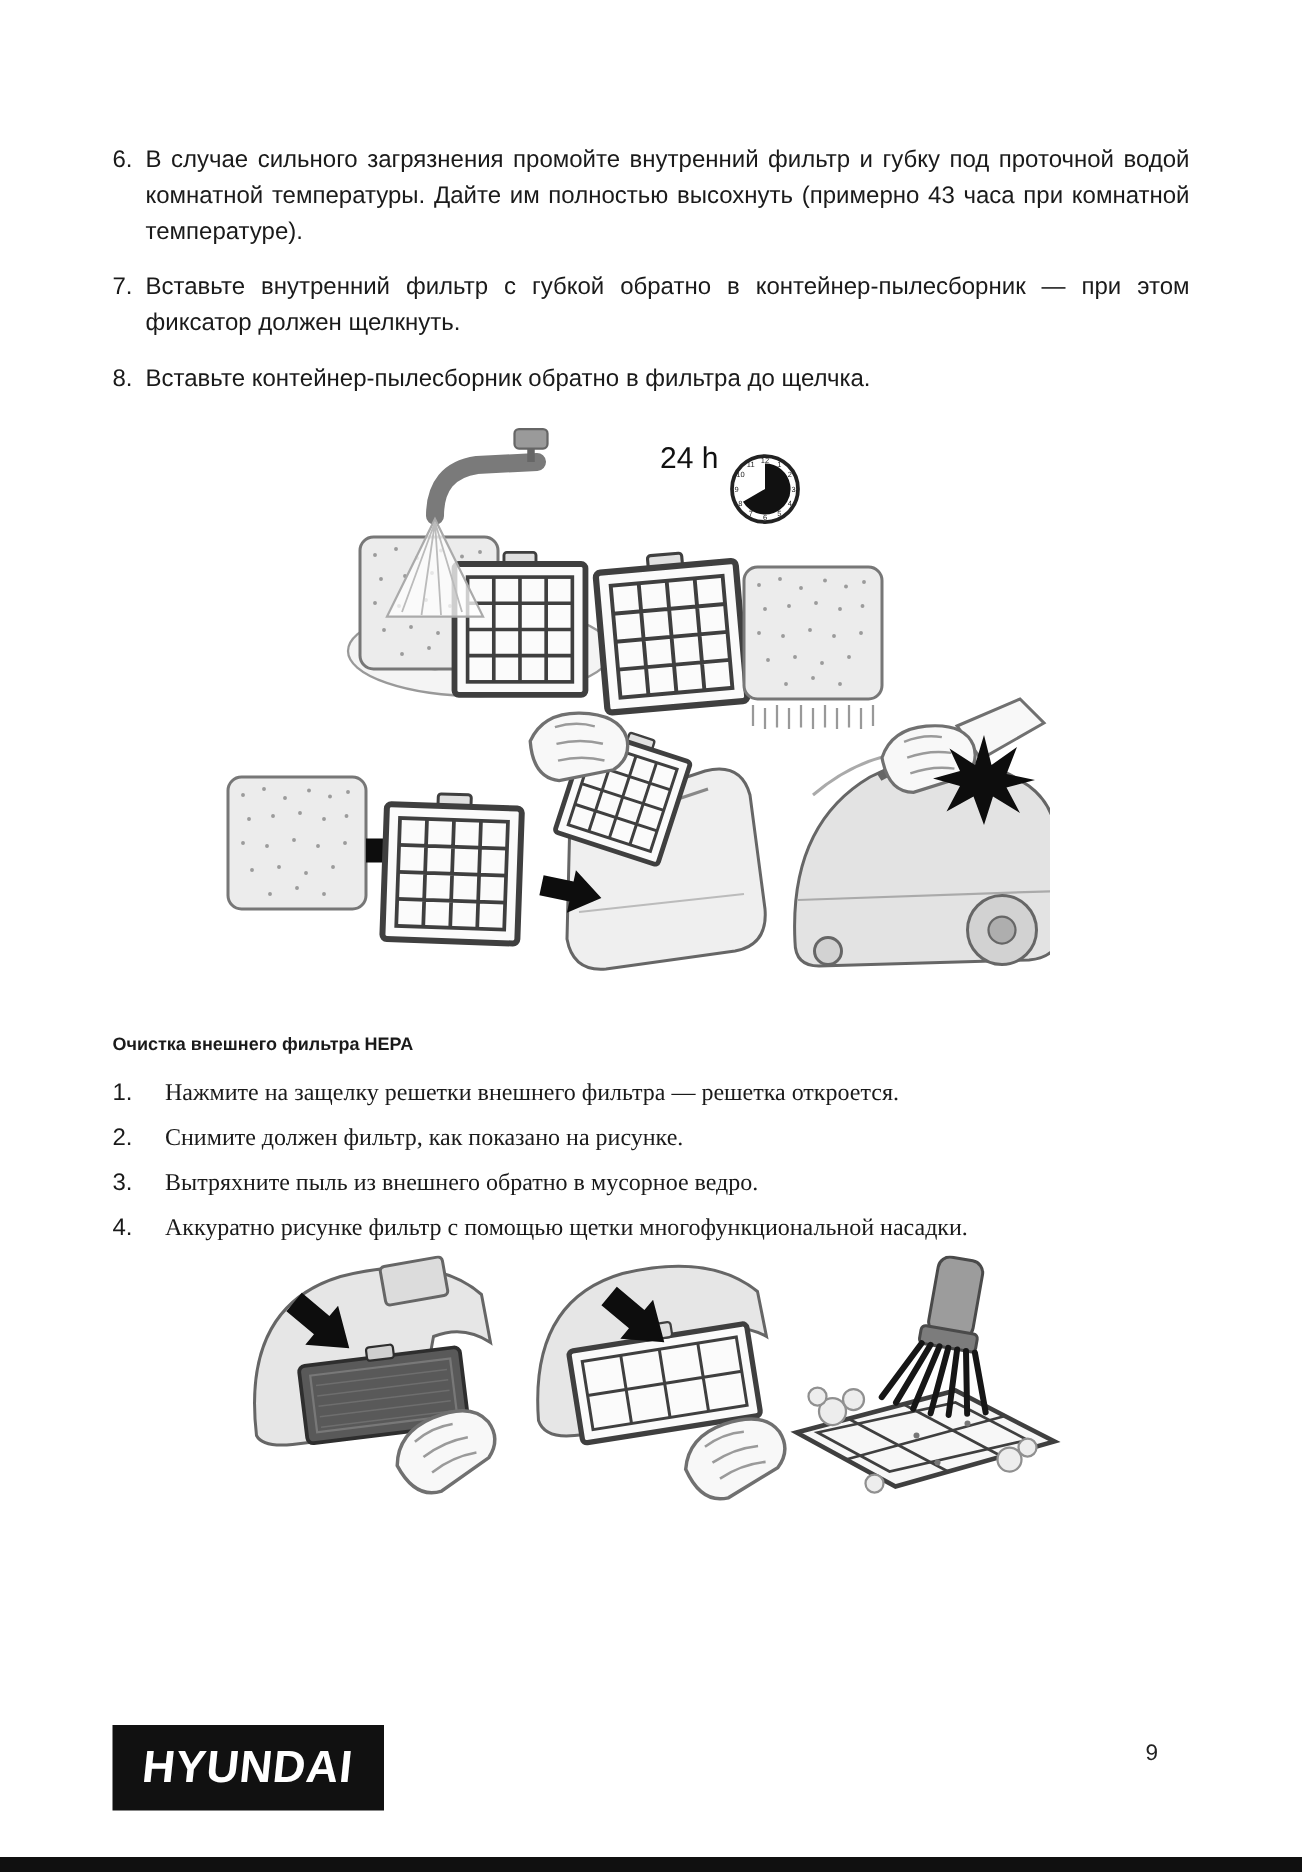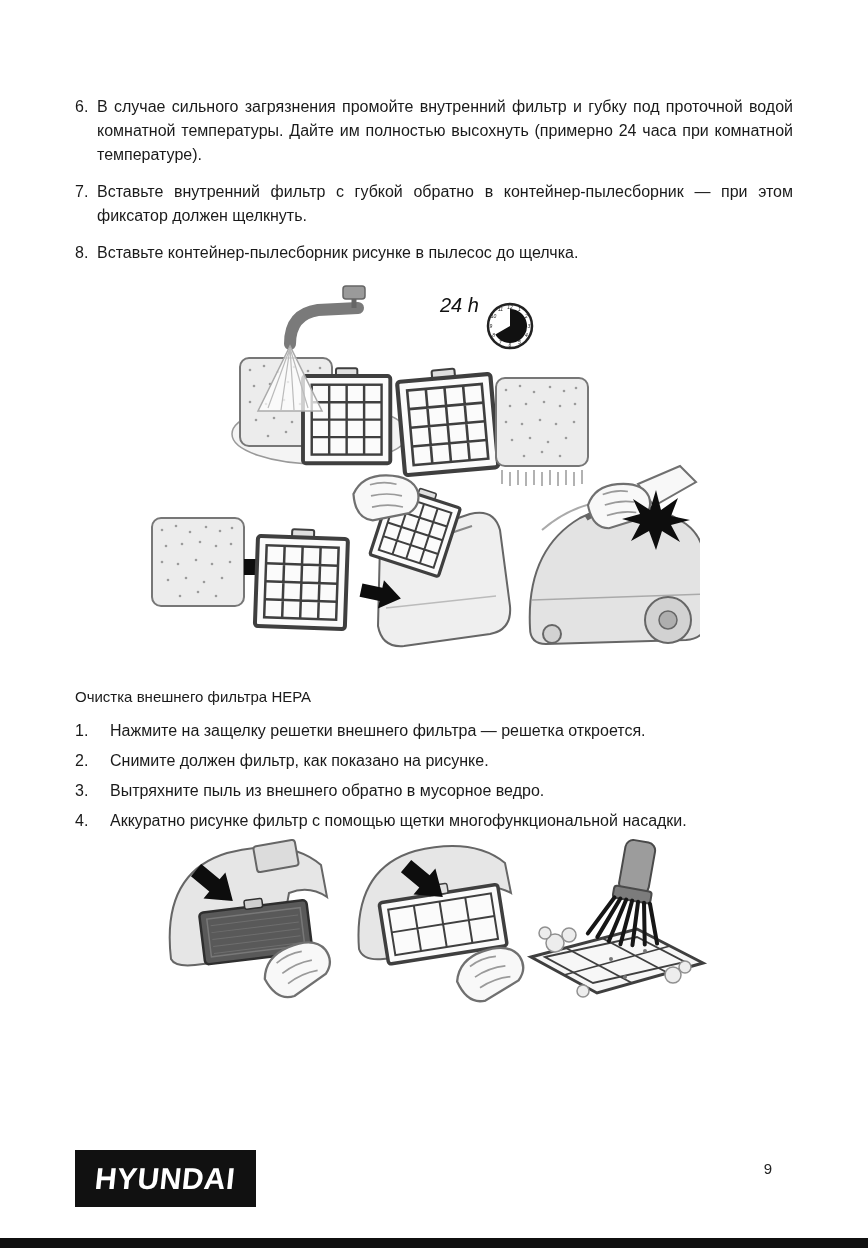--- a/index.html
+++ b/index.html
@@ -5,53 +5,53 @@
   html,body { margin:0; padding:0; background:#ffffff; }
   .page {
     position:relative; width:868px; height:1248px; background:#fff;
     font-family:"Liberation Sans", sans-serif; color:#1a1a1a; overflow:hidden;
     margin:0 auto;
   }
   .content { padding:95px 75px 0 75px; }
   .olist .item { display:flex; margin-bottom:13px; }
   .olist .num { flex:0 0 22px; font-size:16px; line-height:24px; }
   .olist .txt { margin:0; flex:1; font-size:16px; line-height:24px; text-align:justify; }
-  .section-heading { font-size:15px; font-weight:normal; margin:26px 0 14px 0; }
+  .section-heading { font-size:12px; font-weight:bold; margin:26px 0 14px 0; }
   .steps .item { display:flex; margin-bottom:7px; }
   .steps .num { flex:0 0 35px; font-size:16px; line-height:23px; }
-  .steps .txt { margin:0; flex:1; font-size:16px; line-height:23px; }
-  .illus1 { margin:10px 0 0 65px;font-style:italic; }
+  .steps .txt { margin:0; flex:1; font-size:16px; line-height:23px;font-family:Liberation Serif, serif; }
+  .illus1 { margin:10px 0 0 65px; }
   .illus2 { margin:0 0 0 88px; }
   .logo-box {
     position:absolute; left:75px; top:1150px; width:181px; height:57px;
     background:#111; display:flex; align-items:center; justify-content:center;
   }
   .logo-text { color:#fff; font-weight:bold; font-size:30px; letter-spacing:0.5px; transform:skewX(-6deg); }
   .page-num { position:absolute; top:1160px; right:96px; font-size:15px; color:#222; }
   .bottom-bar { position:absolute; left:0; right:0; bottom:0; height:10px; background:#101010; }
   svg text { font-family:"Liberation Sans", sans-serif; }
 </style>
 </head>
 <body>
 
 <div class="page">
   <div class="content">
 
     <div class="olist">
       <div class="item">
         <span class="num">6.</span>
-        <p class="txt">В случае сильного загрязнения промойте внутренний фильтр и губку под проточной водой комнатной температуры. Дайте им полностью высохнуть (примерно 24 часа при комнатной температуре).</p>
+        <p class="txt">В случае сильного загрязнения промойте внутренний фильтр и губку под проточной водой комнатной температуры. Дайте им полностью высохнуть (примерно 43 часа при комнатной температуре).</p>
       </div>
       <div class="item">
         <span class="num">7.</span>
         <p class="txt">Вставьте внутренний фильтр с губкой обратно в контейнер-пылесборник — при этом фиксатор должен щелкнуть.</p>
       </div>
       <div class="item">
         <span class="num">8.</span>
-        <p class="txt">Вставьте контейнер-пылесборник рисунке в пылесос до щелчка.</p>
+        <p class="txt">Вставьте контейнер-пылесборник обратно в фильтра до щелчка.</p>
       </div>
     </div>
 
     <div class="illus1">
       <svg viewBox="0 0 560 380" width="560" height="380">
         <defs>
           <g id="sponge">
             <rect x="0" y="0" width="92" height="88" rx="9" fill="#ececec" stroke="#777" stroke-width="2"></rect>
             <g fill="#9b9b9b">
               <circle cx="10" cy="12" r="1.3"></circle>

